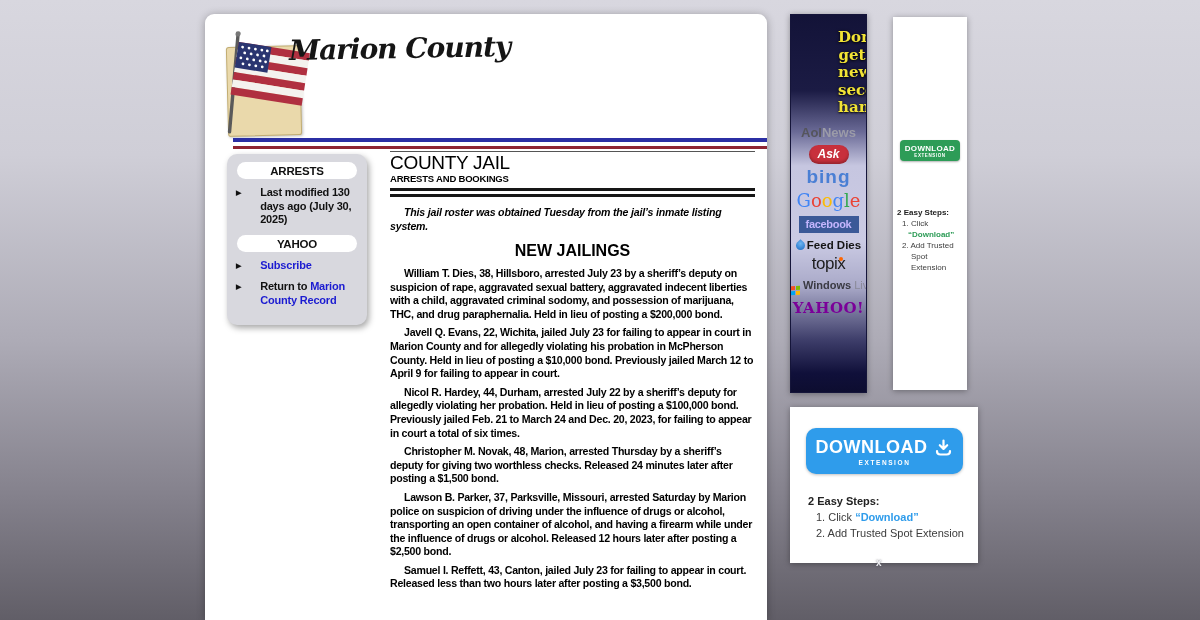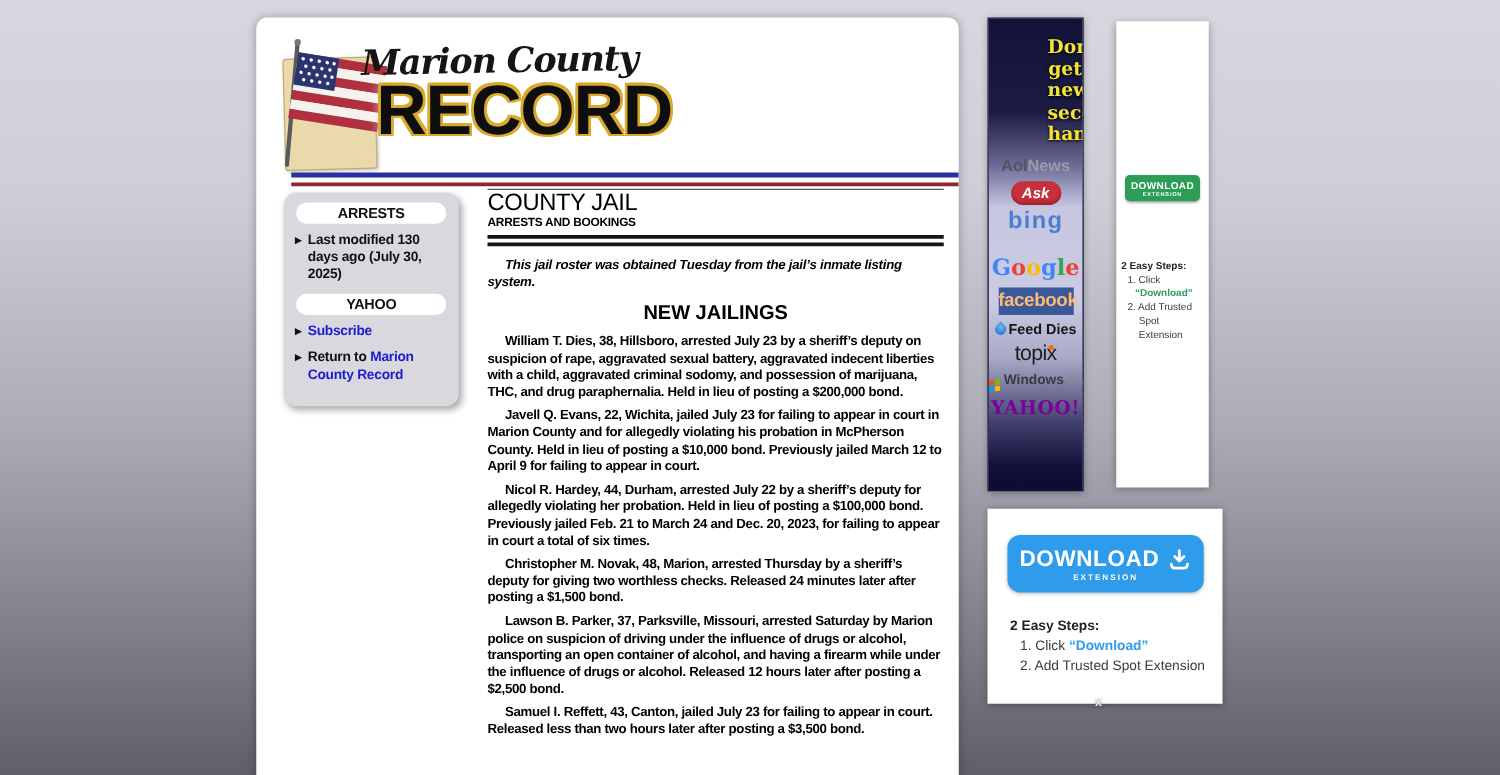--- a/index.html
+++ b/index.html
@@ -29,21 +29,21 @@
     text-shadow:-2px 0 0 #d9a92c,2px 0 0 #d9a92c,0 -2px 0 #d9a92c,0 2px 0 #d9a92c,
       -2px -2px 0 #d9a92c,2px 2px 0 #d9a92c,-2px 2px 0 #d9a92c,2px -2px 0 #d9a92c,
       0 0 9px rgba(255,255,255,.9);}
   .rule-blue{position:absolute;left:14px;top:114px;width:534px;height:4px;background:#2b2fa4;}
   .rule-red{position:absolute;left:14px;top:122px;width:534px;height:3px;background:#8e2533;}
   
   .sidebar{position:absolute;left:22px;top:140px;width:140px;background:#d8d8de;
     border-radius:10px;box-shadow:2px 3px 6px rgba(0,0,0,.35);padding:8px 9px 10px;box-sizing:border-box;}
   .pill{background:#fff;border-radius:11px;text-align:center;font-weight:bold;font-size:11.5px;
     padding:3px 0 2px;margin:0 1px 7px;color:#111;letter-spacing:-0.2px;}
-  .side-item{display:flex;gap:5px;font-size:11px;font-weight:bold;line-height:13.5px;
+  .side-item{display:flex;gap:19px;font-size:11px;font-weight:bold;line-height:13.5px;
     margin:0 0 8px;color:#111;letter-spacing:-0.2px;}
   .tri{font-size:7px;line-height:13px;flex:0 0 auto;color:#111;}
   .side-link{color:#1b1bd1;cursor:pointer;}
   .inline-link{color:#1b1bd1;cursor:pointer;}
   
   .article{position:absolute;left:185px;top:137px;width:365px;color:#000;}
   .top-rule{border-top:1px solid #555;margin-bottom:1px;}
   .article h1{margin:1px 0 0;font-size:19px;font-weight:400;letter-spacing:-0.3px;line-height:20px;}
   .article .subtitle{font-size:9.5px;font-weight:bold;letter-spacing:-0.2px;margin:0 0 4px;}
   .double-rule{height:3px;border-top:3px solid #161616;border-bottom:3px solid #161616;margin-bottom:9px;}
@@ -61,23 +61,23 @@
   .ad-headline{margin-top:14px;font-family:"DejaVu Serif",serif;font-weight:bold;font-size:15px;
     line-height:17.5px;color:#f2e436;text-shadow:0 1px 2px rgba(0,0,0,.85),0 0 3px rgba(0,0,0,.5);padding-left:47px;}
   .brand{margin-top:5px;white-space:nowrap;}
   .brand-aol{font-size:13px;font-weight:800;margin-top:8px;}
   .aol-b{color:#55555c;}
   .aol-l{color:#9b9ba8;font-weight:600;}
   .brand-ask{width:40px;height:19px;border-radius:10px;background:#c8303c;color:#fff;
     font-style:italic;font-weight:800;font-size:12px;line-height:19px;margin:5px auto 0;
     box-shadow:inset 0 -2px 3px rgba(0,0,0,.25);}
   .brand-bing{color:#4a7fd4;font-size:19px;font-weight:600;letter-spacing:1px;margin-top:2px;}
-  .brand-google{font-family:"DejaVu Serif",serif;font-size:18px;font-weight:700;margin-top:16px;}
+  .brand-google{font-family:"DejaVu Serif",serif;font-size:18px;font-weight:400;margin-top:2px;}
   .g-blue{color:#4285f4;} .g-red{color:#ea4335;} .g-yellow{color:#fbbc05;} .g-green{color:#34a853;}
-  .brand-facebook{background:#3b5998;color:#fdba74;font-weight:800;font-size:15px;
+  .brand-facebook{background:#3b5998;color:#c4b5fd;font-weight:800;font-size:11px;
     width:60px;margin:5px auto 0;padding:2px 0 3px;letter-spacing:-0.3px;}
   .brand-feedrinse{font-size:11.5px;font-weight:700;color:#141414;margin-top:6px;}
   .drop{display:inline-block;width:9px;height:9px;background:radial-gradient(circle at 35% 35%,#6db6f2,#1565c0);
     border-radius:0 50% 50% 50%;transform:rotate(45deg);margin-right:2px;vertical-align:-1px;}
   .brand-topix{display:inline-block;position:relative;font-size:17px;font-weight:400;
     color:#1d1d1d;letter-spacing:-0.5px;margin-top:3px;}
   .idot{position:absolute;left:27px;top:3px;width:4.5px;height:4.5px;border-radius:50%;background:#f60;}
   .brand-windows{font-size:11px;margin-top:5px;}
   .winflag{display:inline-grid;grid-template-columns:4px 4px;grid-gap:1px;vertical-align:-1px;margin-right:3px;transform:skewY(-4deg);}
   .winflag i{width:4px;height:4px;display:block;}
@@ -149,21 +149,20 @@
               <circle cx="48.5" cy="27.5" r="1.4"></circle>
             <circle cx="26.5" cy="33" r="1.4"></circle>
               <circle cx="33" cy="33" r="1.4"></circle>
               <circle cx="39.5" cy="33" r="1.4"></circle>
               <circle cx="46" cy="33" r="1.4"></circle>
           </g>
         </g>
       </g>
     </svg>
     <div class="script-title">Marion County</div>
-    <div class="record-title">RECORD</div>
     <div class="rule-blue"></div>
     <div class="rule-red"></div>
   </div>
 
   <div class="sidebar">
     <div class="pill">ARRESTS</div>
     <div class="side-item">
       <span class="tri">▶</span>
       <span>Last modified 130 days ago (July 30, 2025)</span>
     </div>

